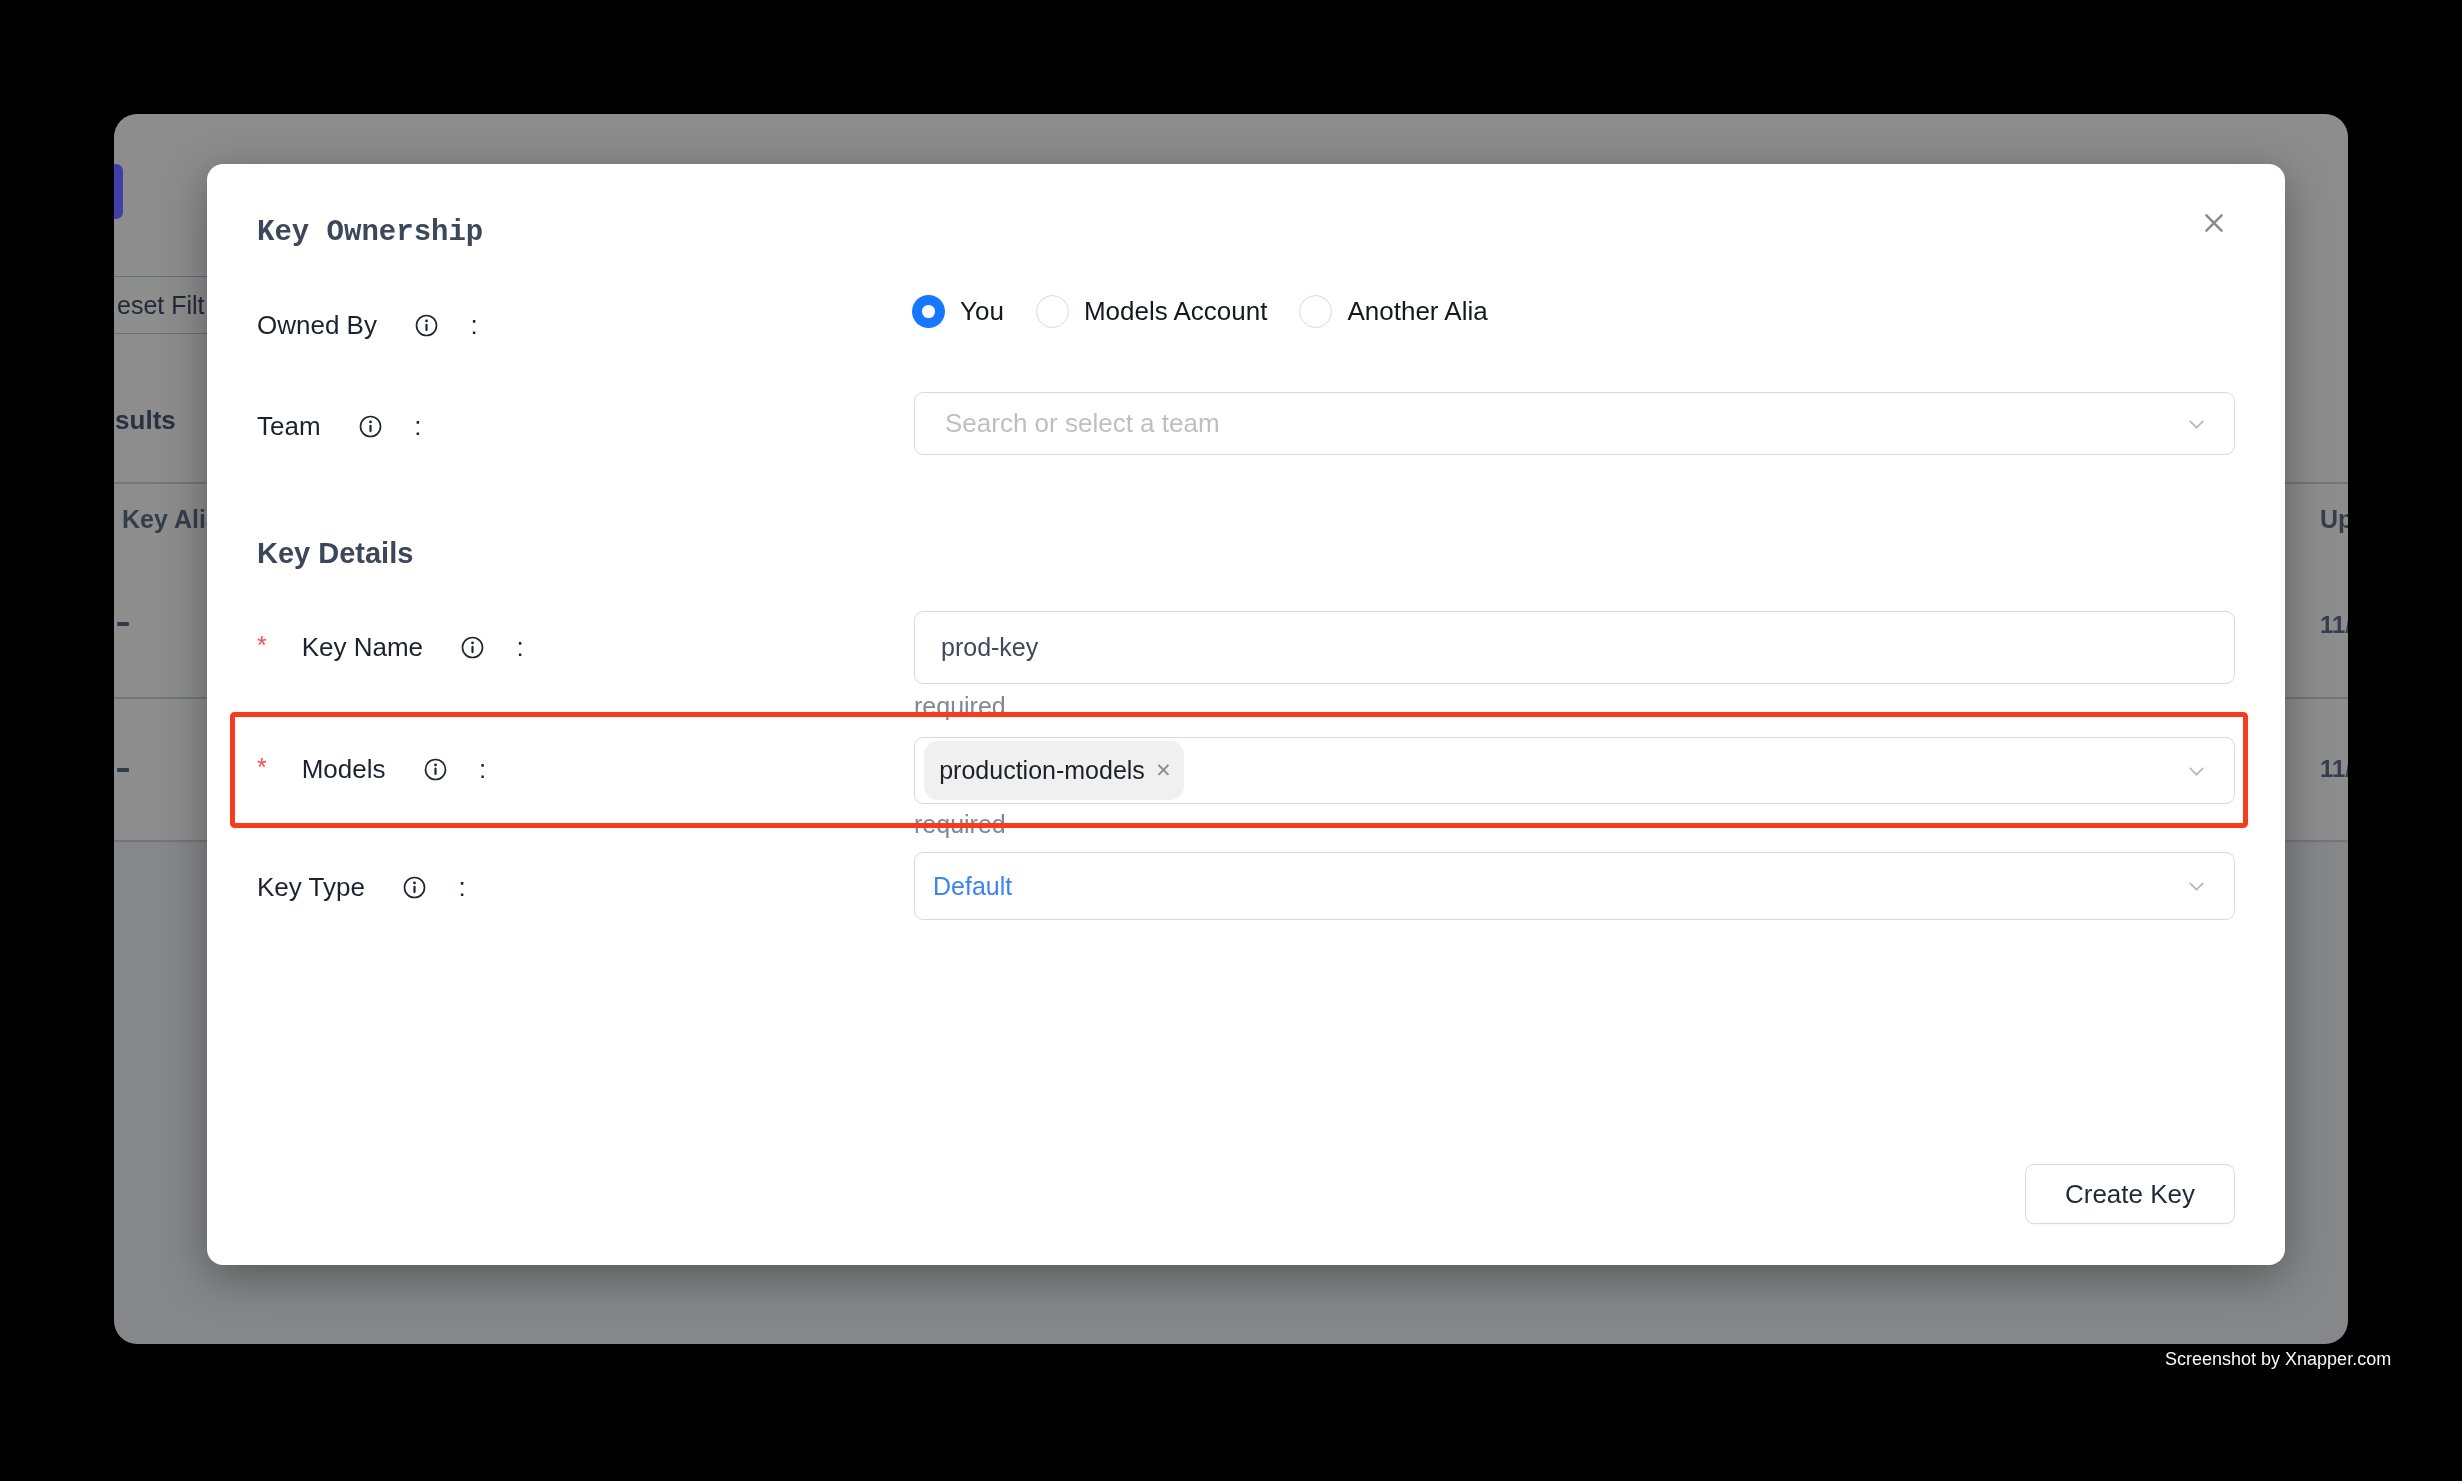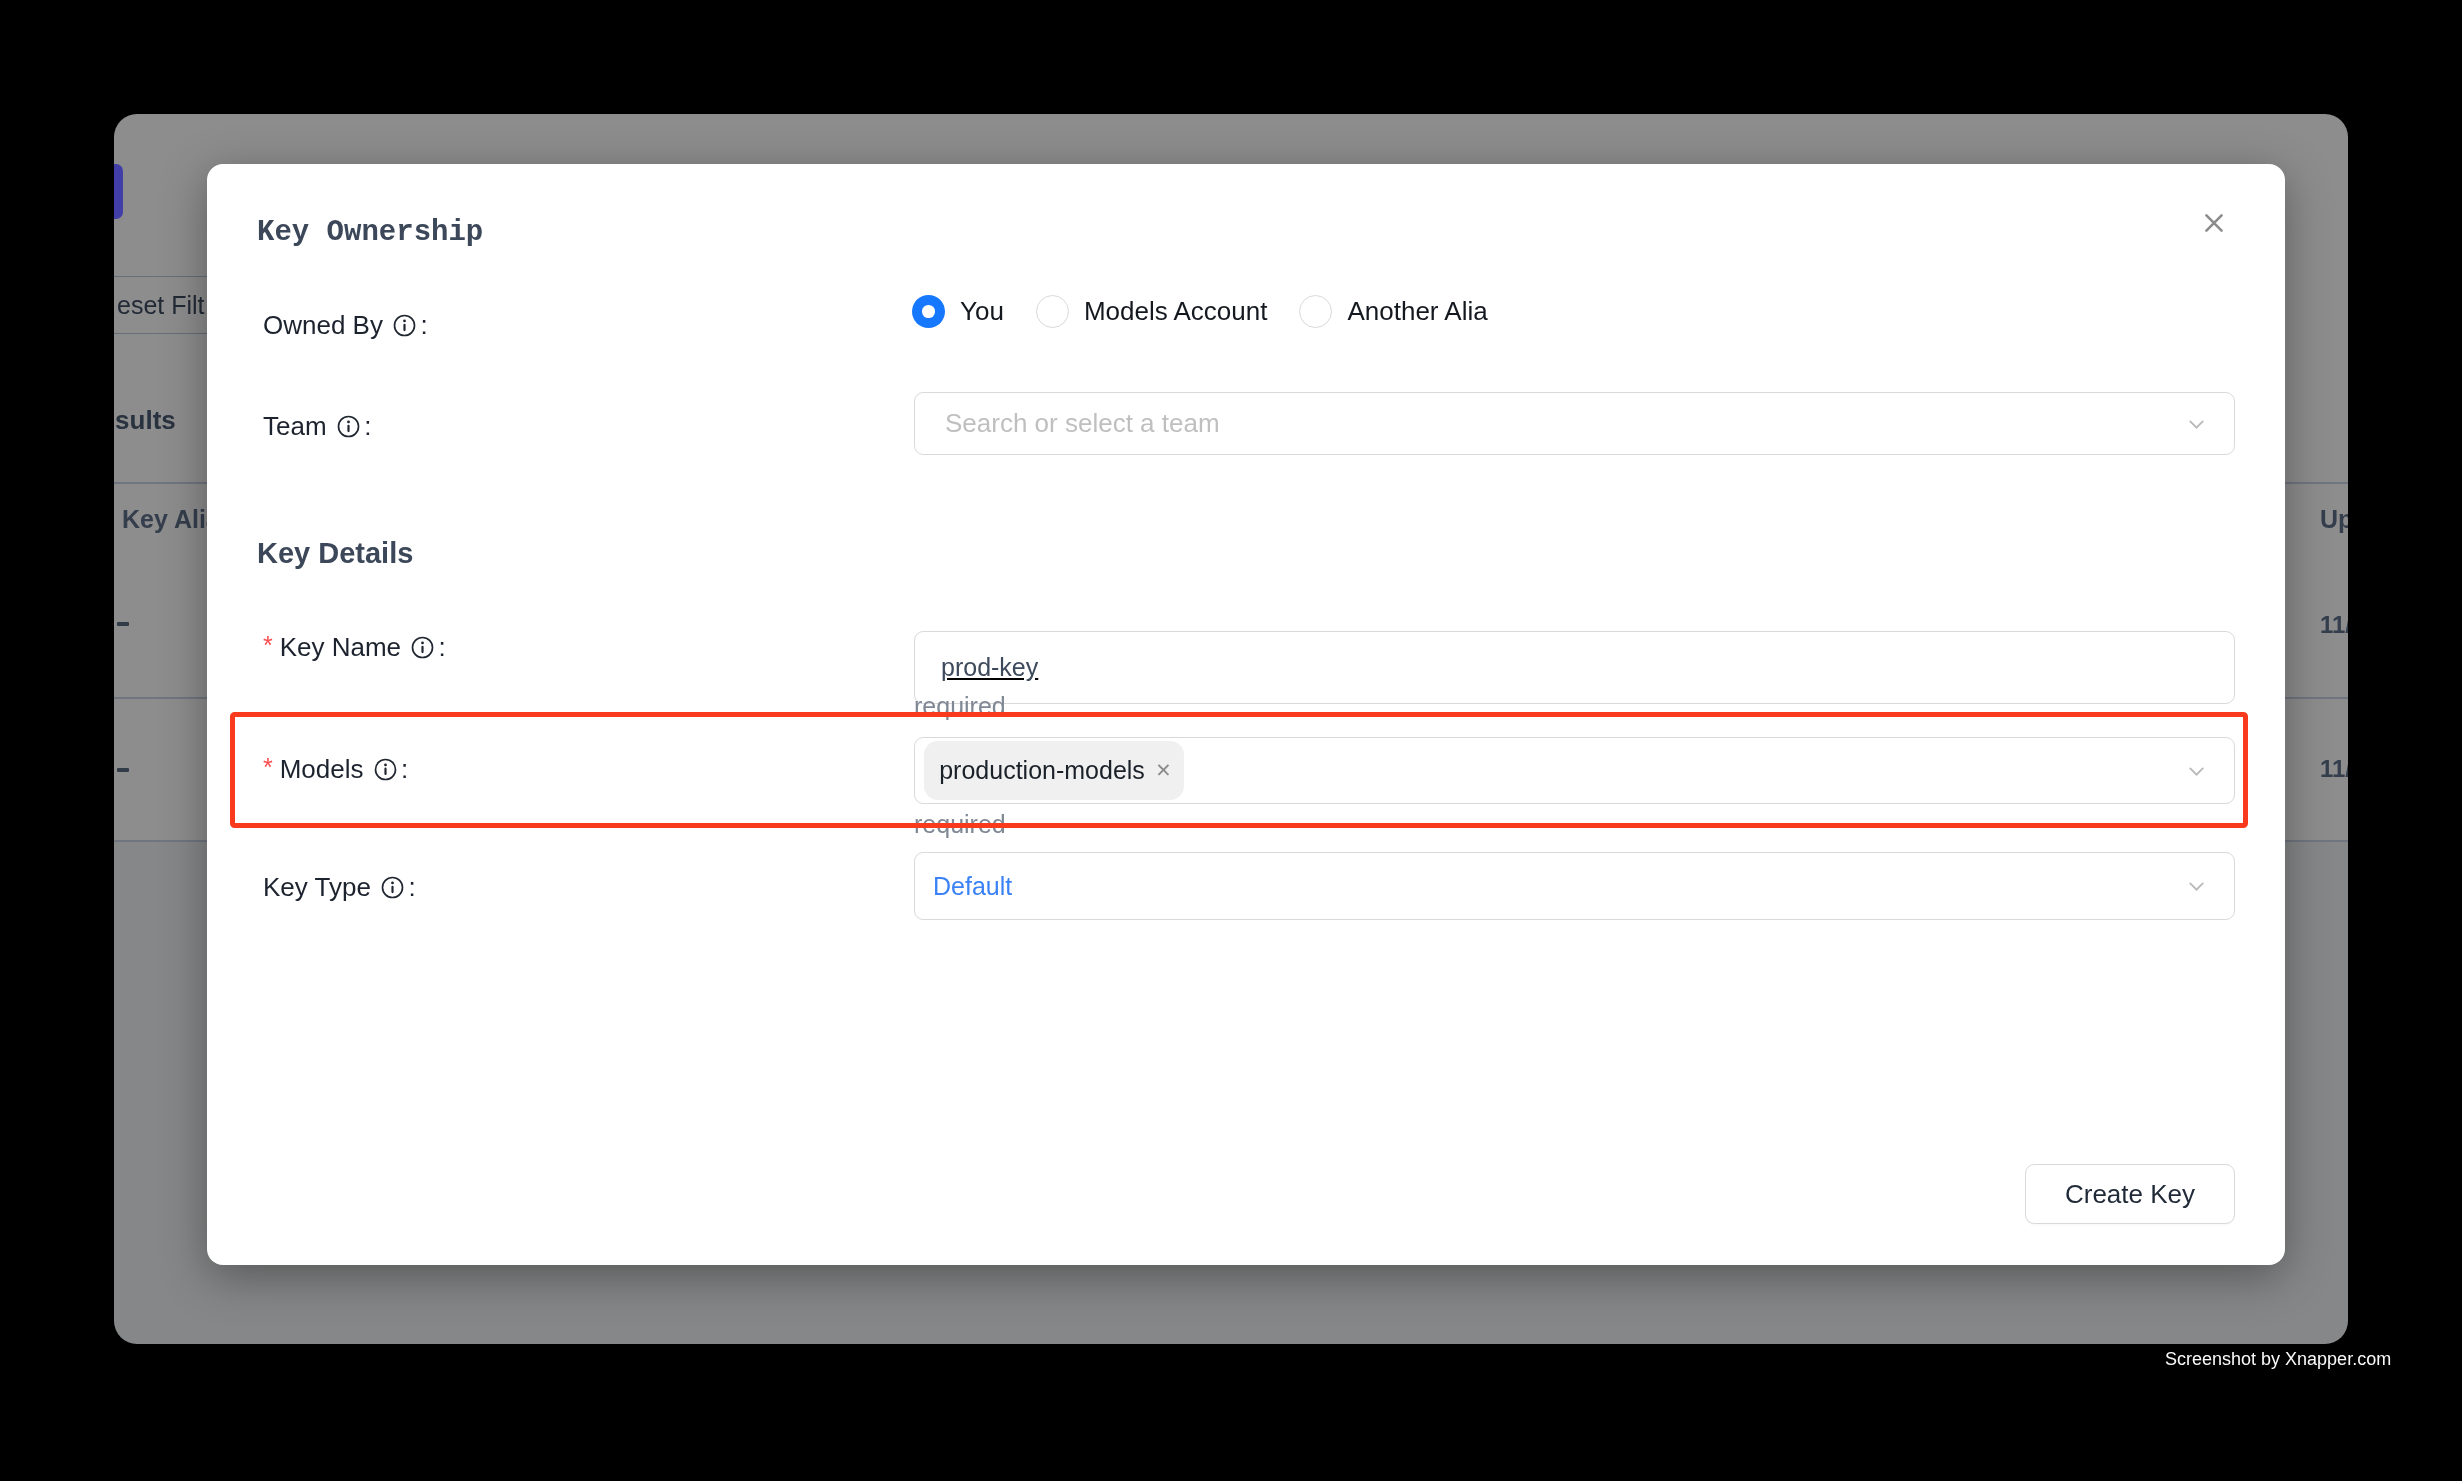--- a/index.html
+++ b/index.html
@@ -21,22 +21,22 @@
   .bg-cell-date { position:absolute; font-size:24px; font-weight:600; color:#343e4c; }
   .bg-dash { position:absolute; width:11.5px; height:4px; background:#323c49; border-radius:1.1px; }
   .bg-darker { position:absolute; left:0; top:728px; right:0; bottom:0; background:rgba(25,35,60,0.05); }
 
   
   .modal { position:absolute; left:207px; top:164px; width:2078px; height:1101px;
     background:#fff; border-radius:16px; box-shadow:0 11.5px 46px rgba(0,0,0,0.35); }
   .close-btn { position:absolute; left:1988px; top:40px; width:37px; height:37px;
     display:flex; align-items:center; justify-content:center; color:#8c8c8c; cursor:pointer; }
   .section-title { position:absolute; left:50px; font-size:29px; font-weight:600; color:#3c4859; }
-  .row-label { position:absolute; left:56px; height:37px; display:flex; align-items:center;
-    font-size:26px; color:#1c232e; }
+  .row-label { position:absolute; left:50px; height:37px; display:flex; align-items:center;
+    font-size:26px; color:#1c232e;gap:28px; }
   .row-label .colon { margin-left:3.4px; }
   .req-star { color:#ff4d4f; font-size:25px; margin-right:6.9px; position:relative; top:-2.3px; }
   .info-svg { width:25px; height:25px; margin-left:9.2px; color:#1f2630; }
   .chevron-svg { width:25px; height:25px; color:#b9b9b9; }
 
   .radio-group { position:absolute; left:705px; top:129px; height:37px;
     display:flex; align-items:center; }
   .radio-item { display:flex; align-items:center; margin-right:32px; cursor:pointer; }
   .radio { width:33px; height:33px; border-radius:50%; margin-right:15px; position:relative; }
   .radio.checked { background:#1677ff; }
@@ -160,21 +160,21 @@
     <div class="row-label" style="top:465px;">
       <span class="req-star">*</span>
       <span>Key Name</span>
       <svg class="info-svg" viewBox="0 0 24 24">
         <circle cx="12" cy="12" r="9.6" fill="none" stroke="currentColor" stroke-width="1.6"></circle>
         <circle cx="12" cy="7.6" r="1.35" fill="currentColor"></circle>
         <rect x="10.95" y="10.2" width="2.1" height="7.2" rx="1.05" fill="currentColor"></rect>
       </svg>
       <span class="colon">:</span>
     </div>
-    <div class="field-box" style="top:467px; height:73px;text-decoration:underline;">
+    <div class="field-box" style="top:447px; height:73px;">
       <span class="input-text">prod-key</span>
     </div>
     <div class="required-msg" style="top:528px;">required</div>
 
     <div class="row-label" style="top:587px;">
       <span class="req-star">*</span>
       <span>Models</span>
       <svg class="info-svg" viewBox="0 0 24 24">
         <circle cx="12" cy="12" r="9.6" fill="none" stroke="currentColor" stroke-width="1.6"></circle>
         <circle cx="12" cy="7.6" r="1.35" fill="currentColor"></circle>

